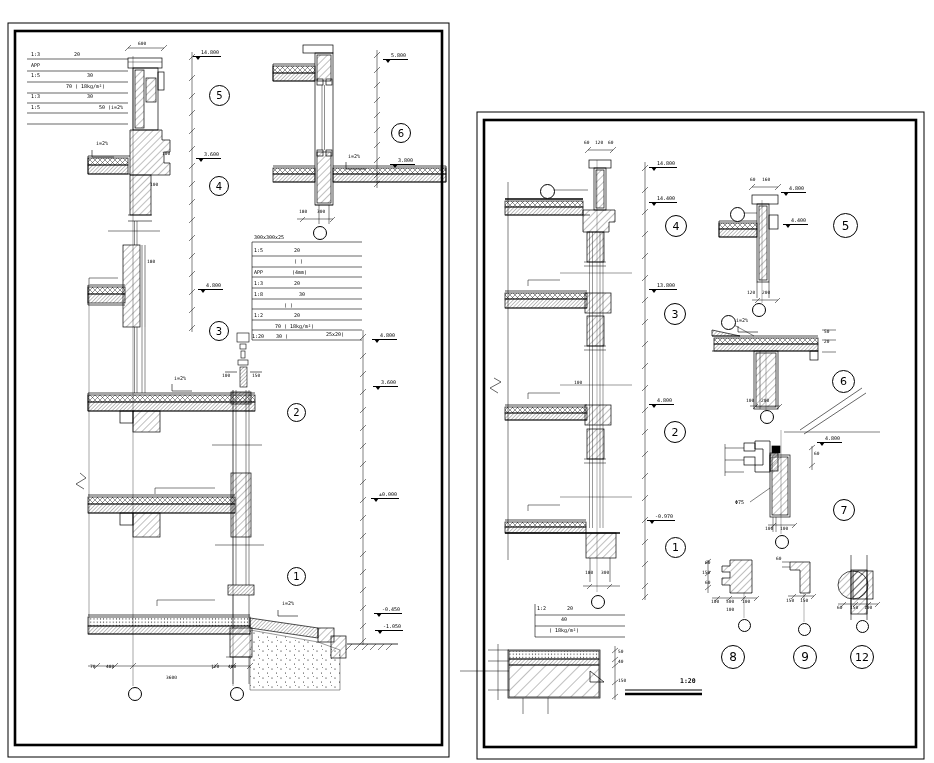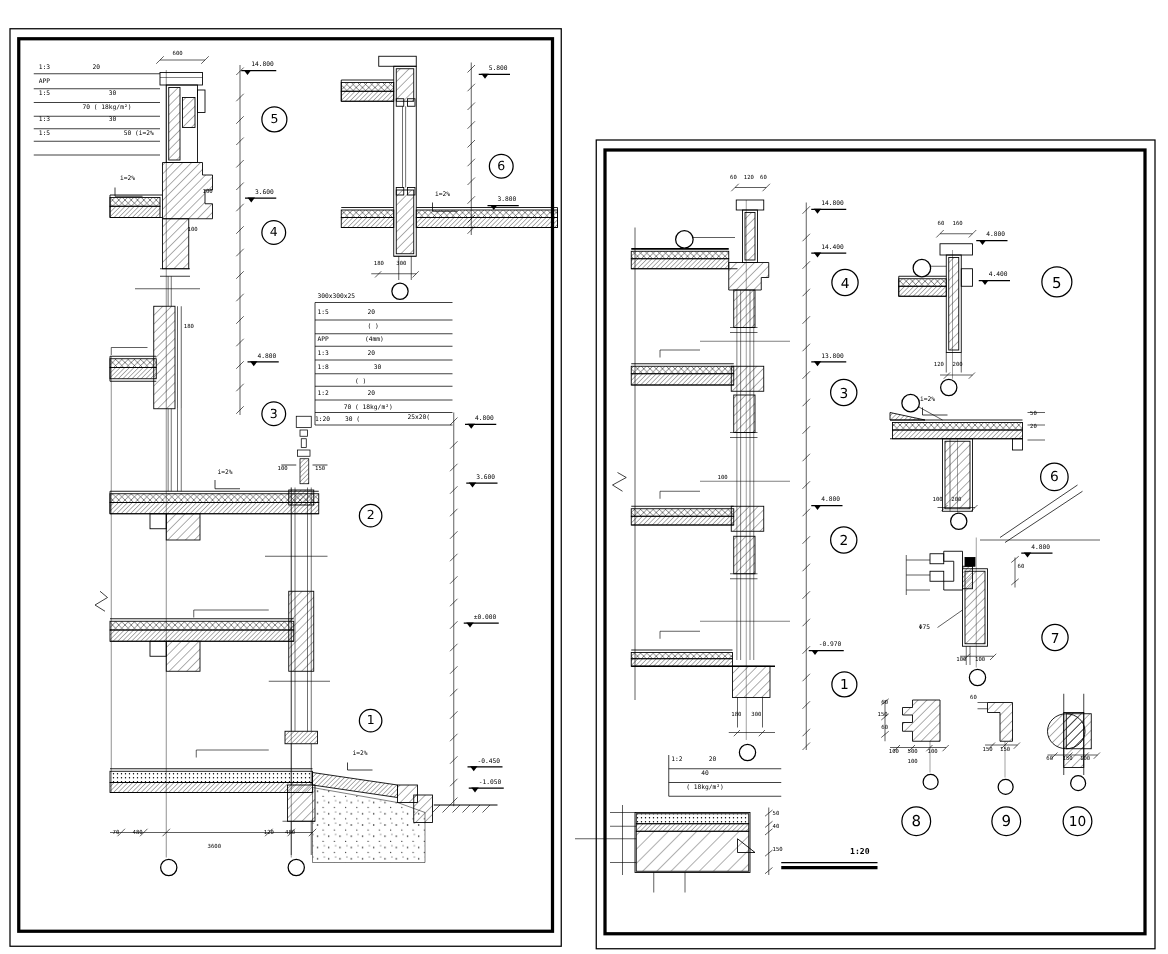--- a/index.html
+++ b/index.html
@@ -463,21 +463,21 @@
 
 <div class="callout" style="left: 665px; top: 215px; width: 20px; height: 20px; font-size: 11px;">4</div>
       <div class="callout" style="left: 664px; top: 303px; width: 20px; height: 20px; font-size: 11px;">3</div>
       <div class="callout" style="left: 664px; top: 421px; width: 20px; height: 20px; font-size: 11px;">2</div>
       <div class="callout" style="left: 665px; top: 537px; width: 19px; height: 19px; font-size: 11px;">1</div>
       <div class="callout" style="left: 833px; top: 213px; width: 23px; height: 23px; font-size: 12px;">5</div>
       <div class="callout" style="left: 832px; top: 370px; width: 21px; height: 21px; font-size: 11px;">6</div>
       <div class="callout" style="left: 833px; top: 499px; width: 20px; height: 20px; font-size: 11px;">7</div>
       <div class="callout" style="left: 721px; top: 645px; width: 22px; height: 22px; font-size: 12px;">8</div>
       <div class="callout" style="left: 793px; top: 645px; width: 22px; height: 22px; font-size: 12px;">9</div>
-      <div class="callout" style="left: 850px; top: 645px; width: 22px; height: 22px; font-size: 11px;">10</div>
+      <div class="callout" style="left: 850px; top: 645px; width: 22px; height: 22px; font-size: 11px;">12</div>
     </div>
 <div>
 
 <div class="bubble" style="left: 540px; top: 184px; width: 13px; height: 13px;"></div>
       <div class="bubble" style="left: 591px; top: 595px; width: 12px; height: 12px;"></div>
       <div class="bubble" style="left: 730px; top: 207px; width: 13px; height: 13px;"></div>
       <div class="bubble" style="left: 752px; top: 303px; width: 12px; height: 12px;"></div>
       <div class="bubble" style="left: 721px; top: 315px; width: 13px; height: 13px;"></div>
       <div class="bubble" style="left: 760px; top: 410px; width: 12px; height: 12px;"></div>
       <div class="bubble" style="left: 775px; top: 535px; width: 12px; height: 12px;"></div>

